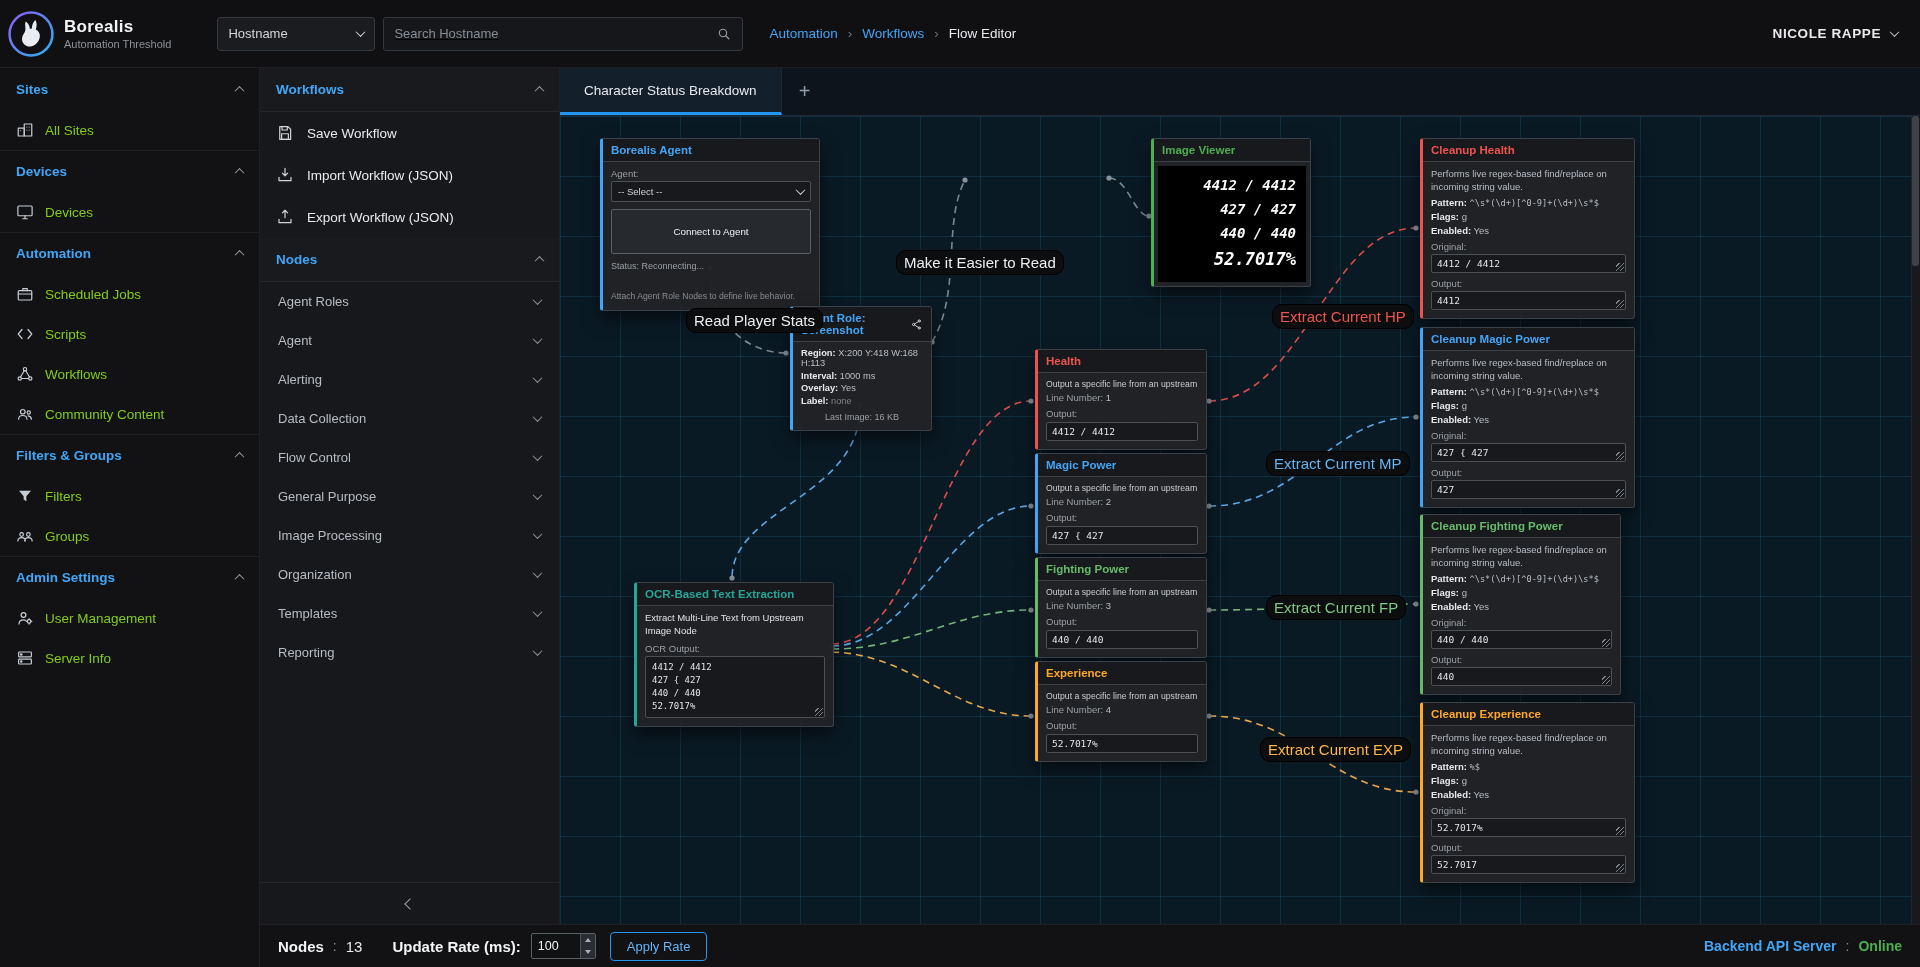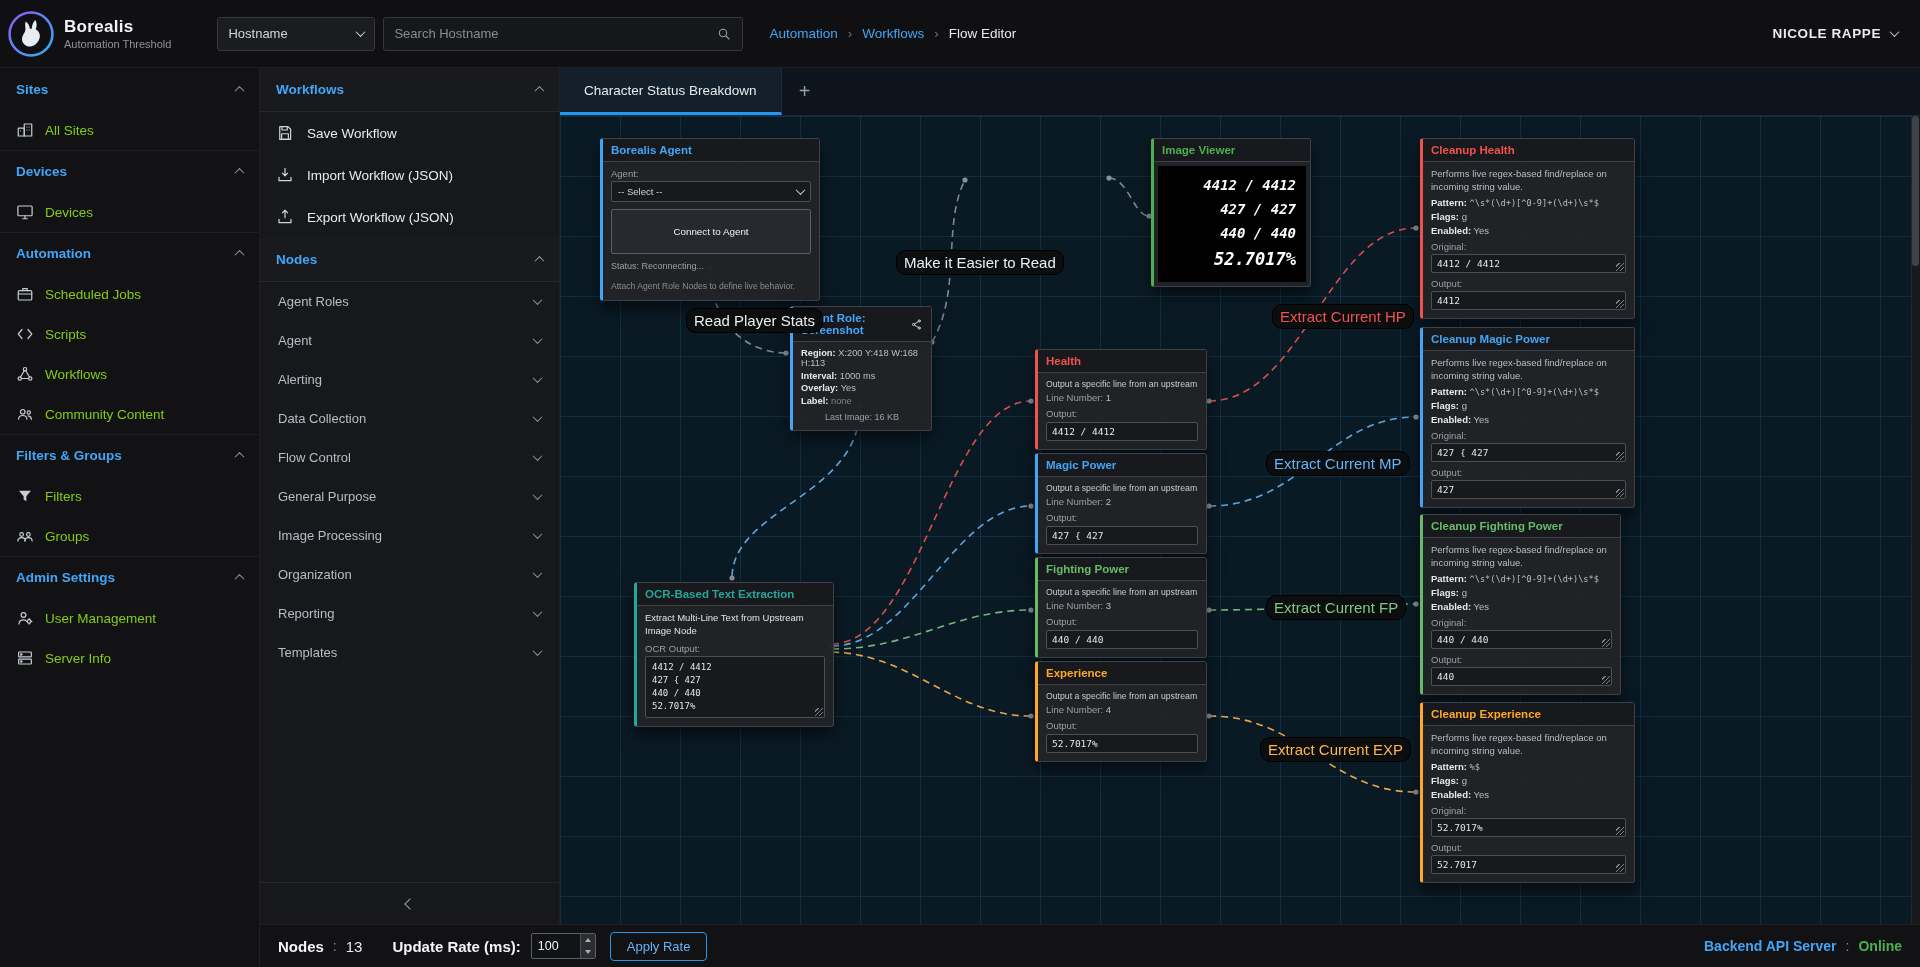--- a/index.html
+++ b/index.html
@@ -12,21 +12,21 @@
   .chv.left { transform:rotate(135deg); }
   .ic { width:18px; height:18px; flex:none; stroke:currentColor; fill:none; stroke-width:1.6; stroke-linecap:round; stroke-linejoin:round; }
 
   
   .topbar { position:absolute; top:0; left:0; width:1920px; height:68px; background:#101013; border-bottom:1px solid #202024; display:flex; align-items:center; z-index:30; }
   .logo { width:46px; height:46px; margin:0 10px 0 8px; flex:none; }
   .brandbox { margin-right:46px; }
   .brand { color:#f2f4f6; font-size:17px; font-weight:bold; letter-spacing:.3px; }
   .brandsub { color:#8d939a; font-size:11px; margin-top:1px; }
   .hostdd { width:158px; height:34px; background:#1a1c20; border:1px solid #34383e; border-radius:3px; display:flex; align-items:center; justify-content:space-between; padding:0 10px; color:#d2d6da; font-size:13px; cursor:pointer; }
-  .searchbox { width:360px; height:34px; margin-left:8px; background:#15171a; border:1px solid #34383e; border-radius:3px; display:flex; align-items:center; padding:0 10px; }
+  .searchbox { width:360px; height:34px; margin-left:8px; background:#15171a; border:1px solid #34383e; border-radius:3px; display:flex; align-items:center; padding:0 10px;text-decoration:underline; }
   .searchbox input { flex:1; background:transparent; border:none; outline:none; color:#d2d6da; font-size:13px; font-family:"Liberation Sans",sans-serif; }
   .searchbox input::placeholder { color:#878d94; }
   .searchbox svg { width:16px; height:16px; color:#9aa0a7; }
   .crumbs { display:flex; align-items:center; gap:10px; margin-left:26px; font-size:13.5px; }
   .crumb-link { color:#42a5f5; cursor:pointer; }
   .crumb-sep { color:#6c7278; }
   .crumb-cur { color:#e8eaee; }
   .userbox { margin-left:auto; margin-right:22px; display:flex; align-items:center; gap:10px; color:#e8eaee; font-size:13.5px; font-weight:bold; letter-spacing:.6px; cursor:pointer; }
   .userbox .chv { color:#c3c8cd; }
 
@@ -76,21 +76,21 @@
   .ndesc1 { color:#c8cdd2; font-size:8.7px; white-space:nowrap; overflow:hidden; }
   .kv { font-size:9.5px; margin-top:3px; color:#b9bfc6; }
   .kv b { color:#e6e9ec; }
   .kv .mono { font-family:"DejaVu Sans Mono",monospace; font-size:8.6px; }
   .tfield { position:relative; background:#17191c; border:1px solid #4b5056; border-radius:2px; color:#e2e5e9; font-family:"DejaVu Sans Mono",monospace; font-size:9.5px; padding:3px 12px 3px 5px; min-height:18px; overflow:hidden; white-space:nowrap; }
   .rz { position:absolute; right:1px; bottom:1px; width:8px; height:8px; background:repeating-linear-gradient(135deg, transparent 0 2px, #7d838a 2px 3px); }
   .ninput { width:100%; background:#17191c; border:1px solid #4b5056; border-radius:2px; color:#e2e5e9; font-family:"DejaVu Sans Mono",monospace; font-size:9.5px; padding:3px 5px; outline:none; }
   .nselect { display:flex; align-items:center; justify-content:space-between; background:#17191c; border:1px solid #4b5056; border-radius:2px; color:#cfd3d8; font-size:9.5px; padding:4px 6px; cursor:pointer; }
   .nbtn { width:100%; margin-top:7px; background:#26292d; border:1px solid #5a6066; border-radius:2px; color:#eef1f4; font-size:9.8px; padding:16px 0; cursor:pointer; font-family:"Liberation Sans",sans-serif; }
   .nstatus { margin-top:7px; font-size:9px; color:#9aa0a6; }
-  .nnote { margin-top:10px; font-size:8.6px; color:#878d94; line-height:1.3; }
+  .nnote { margin-top:20px; font-size:8.6px; color:#878d94; line-height:1.3; }
   .numwrap { display:inline-flex; align-items:stretch; border:1px solid #4b5056; border-radius:2px; background:#17191c; }
   .numwrap input { width:46px; background:transparent; border:none; outline:none; color:#e2e5e9; font-size:10px; padding:3px 5px; font-family:"DejaVu Sans Mono",monospace; }
   .spincol { width:15px; background:#2a2d31; border-left:1px solid #4b5056; display:flex; flex-direction:column; }
   .spincol span { flex:1; display:flex; align-items:center; justify-content:center; cursor:pointer; }
   .tri-up { width:0; height:0; border-left:3.5px solid transparent; border-right:3.5px solid transparent; border-bottom:4.5px solid #aab0b6; }
   .tri-dn { width:0; height:0; border-left:3.5px solid transparent; border-right:3.5px solid transparent; border-top:4.5px solid #aab0b6; }
   .iv { background:#000; margin:4px; padding:8px 10px; }
   .iv div { font-family:"DejaVu Sans Mono",monospace; font-weight:bold; font-style:italic; color:#fff; font-size:14px; text-align:right; line-height:1.7; }
   .iv div.big { font-size:17px; }
   .arow { font-size:9.3px; margin-bottom:2.5px; color:#b9bfc6; }
@@ -315,25 +315,25 @@
     </div>
   <div class="pcat">
       <span>Image Processing</span>
       <span class="chv down"></span>
     </div>
   <div class="pcat">
       <span>Organization</span>
       <span class="chv down"></span>
     </div>
   <div class="pcat">
+      <span>Templates</span>
+      <span class="chv down"></span>
+    </div>
+  <div class="pcat">
       <span>Reporting</span>
-      <span class="chv down"></span>
-    </div>
-  <div class="pcat">
-      <span>Templates</span>
       <span class="chv down"></span>
     </div>
   <div class="pspacer"></div>
   <div class="pfoot">
       <span class="chv left"></span>
     </div>
 </div>
 
 <div class="tabbar">
   <div class="tab">

